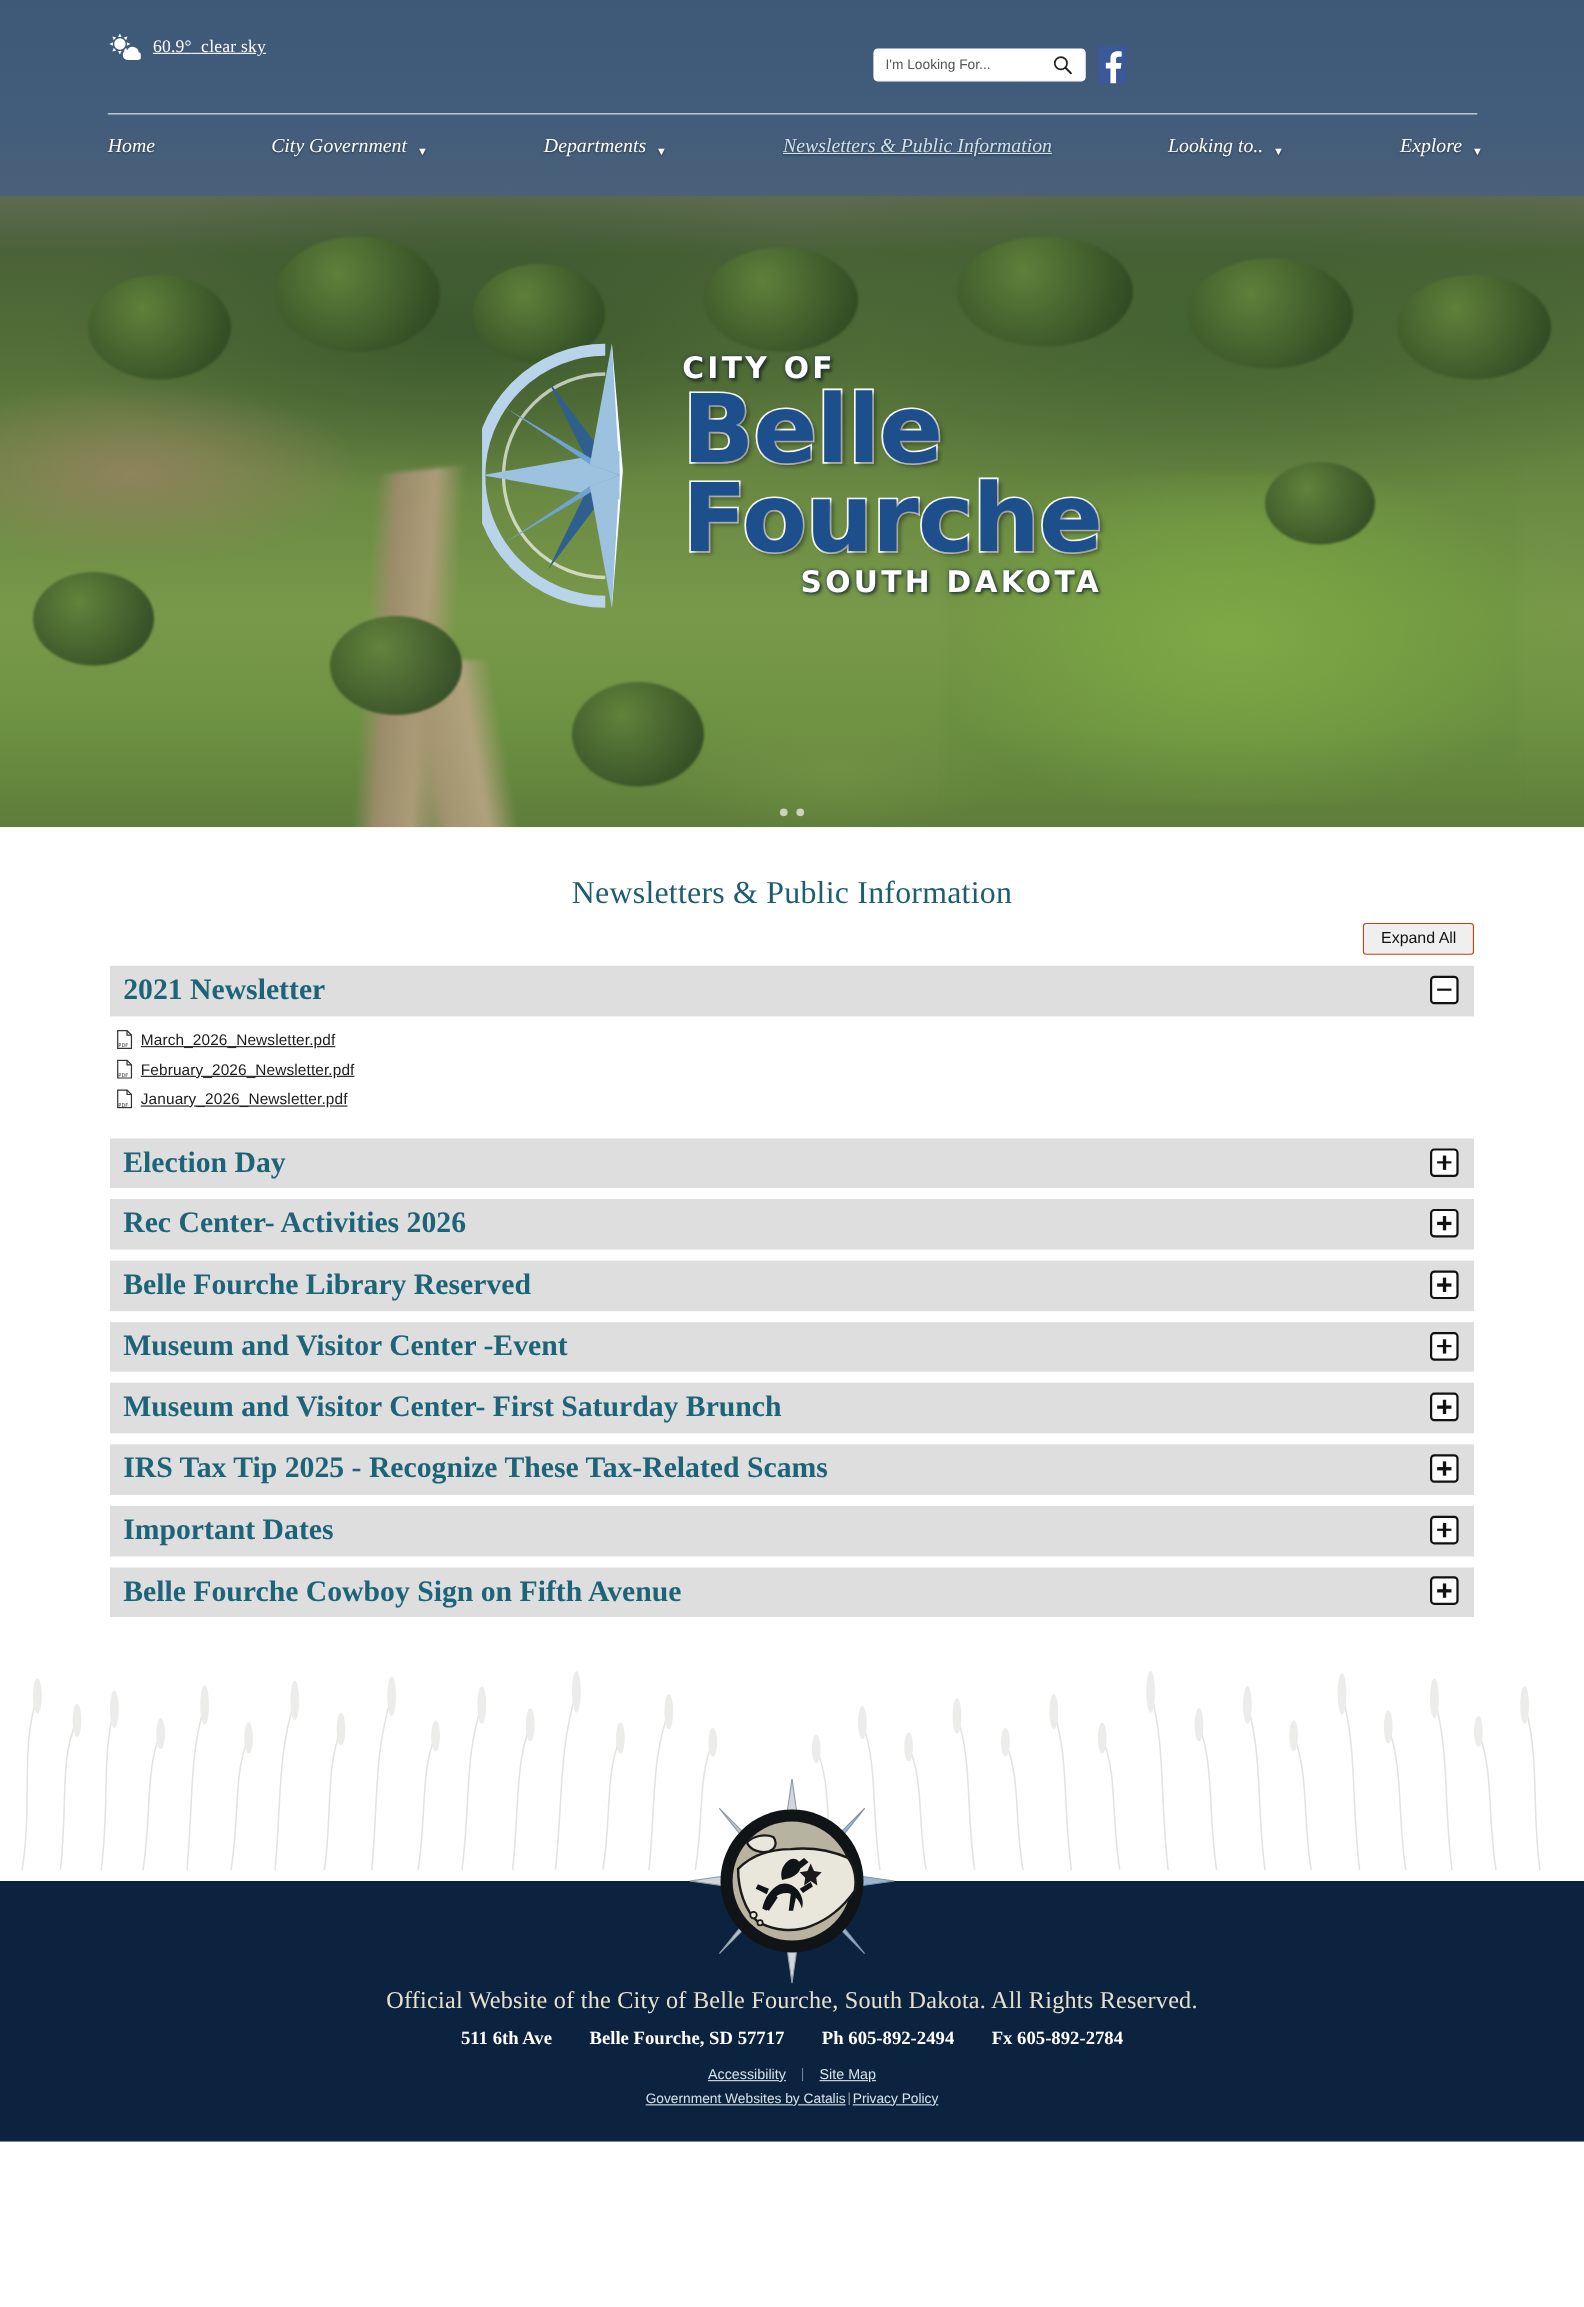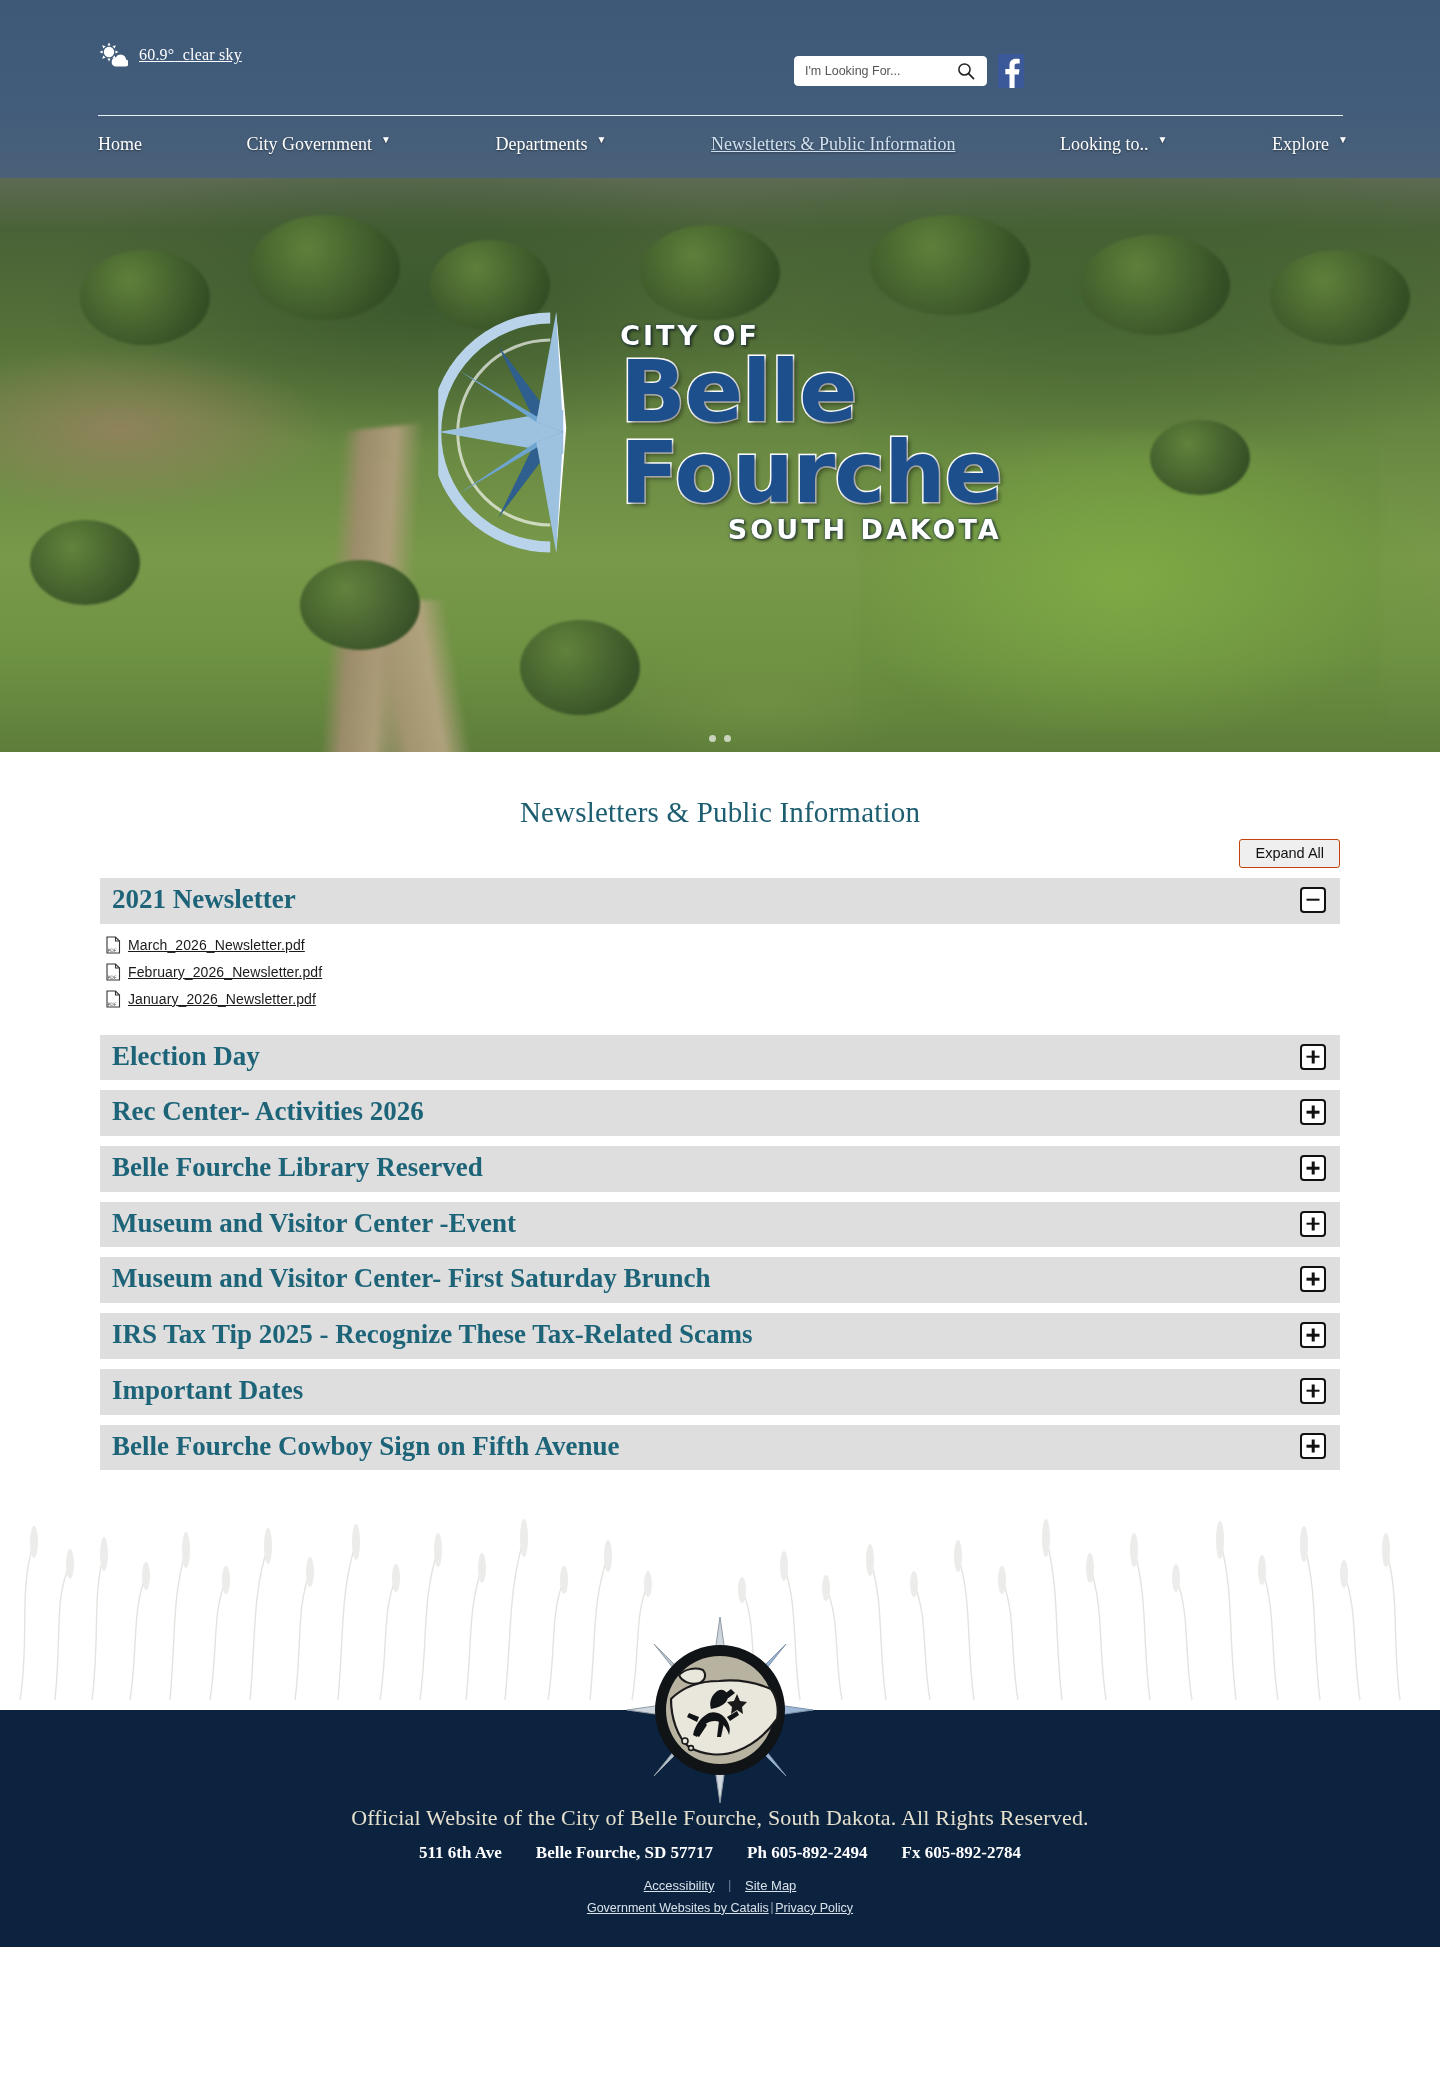--- a/index.html
+++ b/index.html
@@ -62,21 +62,21 @@
     background: radial-gradient(ellipse at 50% 50%, rgba(128,172,70,.85), rgba(96,134,56,.2) 78%);
     filter: blur(3px);
   }
   .hero-sky {
     position: absolute; left: 0; top: 0; width: 1440px; height: 178px;
     background: linear-gradient(180deg, #3e5878 0%, #425c7b 62%, #4a6178 100%);
   }
 
   .topbar {
     position: absolute;
-    left: 0; top: 12px; width: 1144px; height: 178px;
+    left: 0; top: 0; width: 1144px; height: 178px;
     z-index: 6;
     border-radius: 23px;
   }
   .weather {
     position: absolute;
     left: 98px; top: 30px;
     display: flex; align-items: center; gap: 11px;
     text-decoration: none;
   }
   .weather-icon { width: 30px; height: 26px; position: relative; display: block; }
@@ -139,23 +139,24 @@
     padding: 0 92px 0 98px;
     justify-content: space-between;
   }
   .nav-item {
     color: #ffffff;
     font-family: "Liberation Serif", serif;
     font-size: 18px;
     text-decoration: none;
     white-space: nowrap;
     display: inline-flex;
-    align-items: flex-start;
+    align-items: flex-end;
     gap: 9px;
     text-shadow: 0 1px 2px rgba(0,0,0,.45);
+    font-style: italic;
   }
   .nav-item.active {
     color: #cfe0f0;
     text-decoration: underline;
   }
   .caret {
     font-size: 10px;
     line-height: 1;
     transform: translateY(1px);
   }

